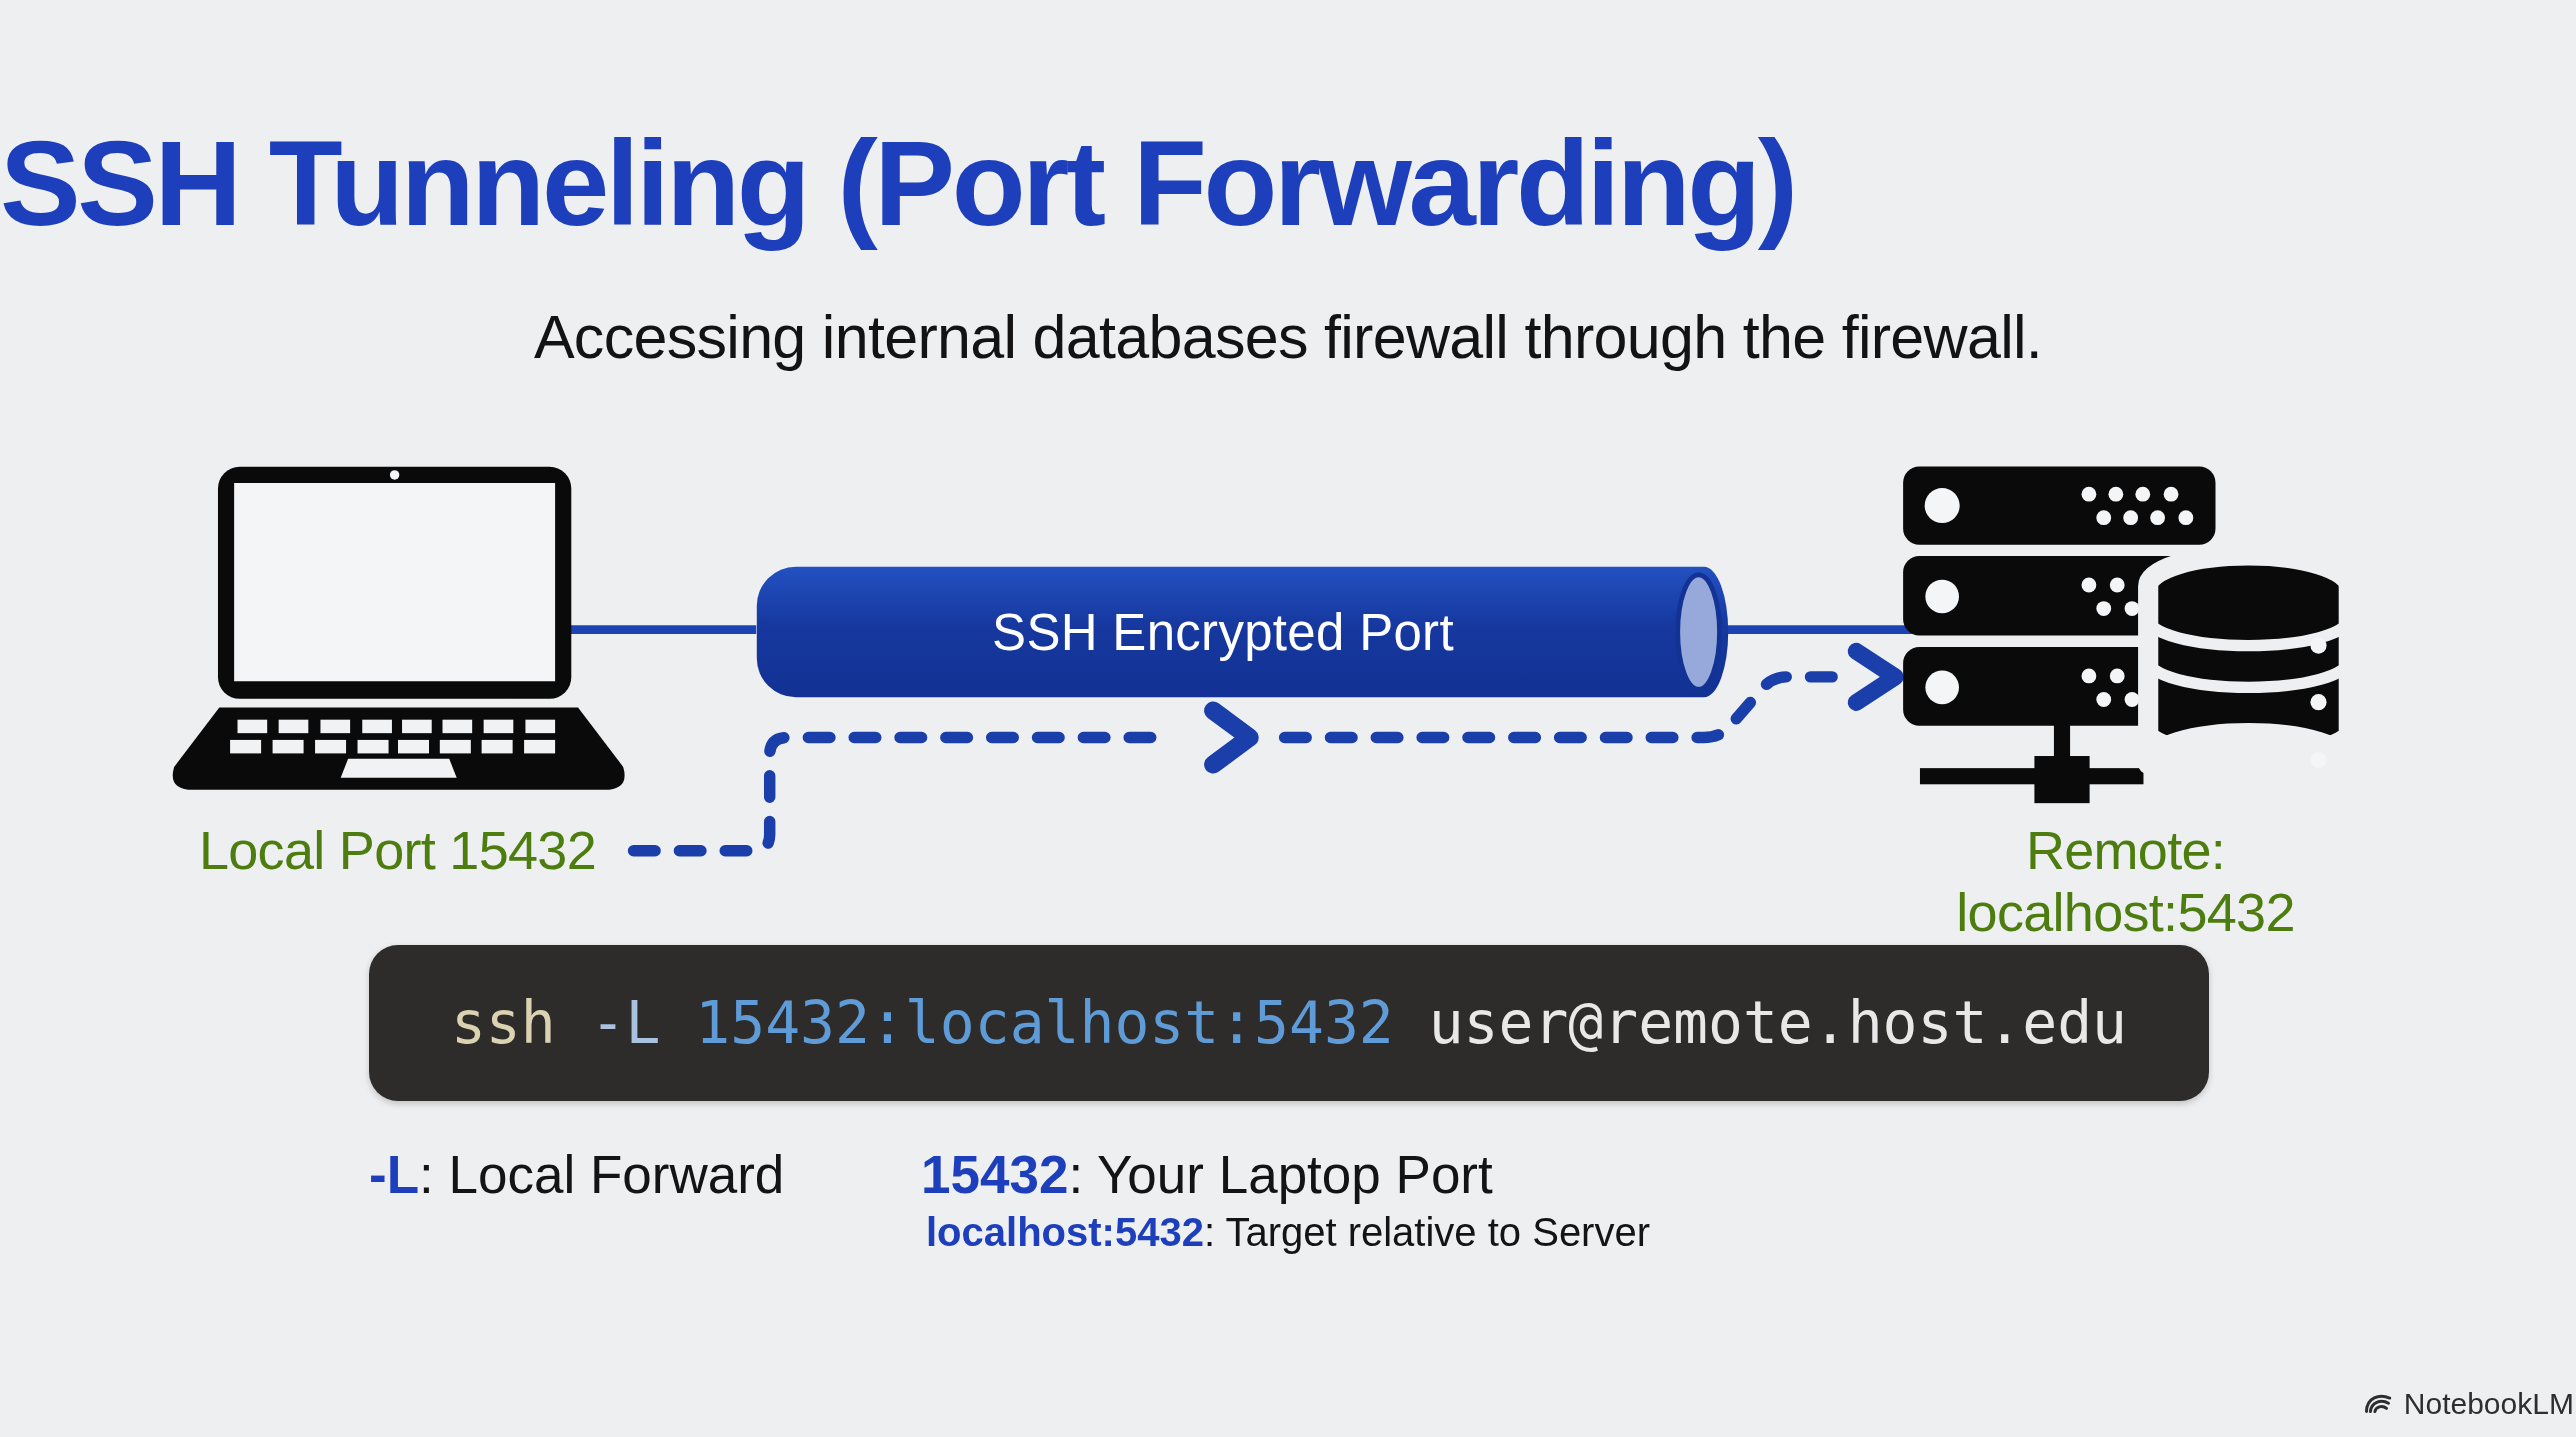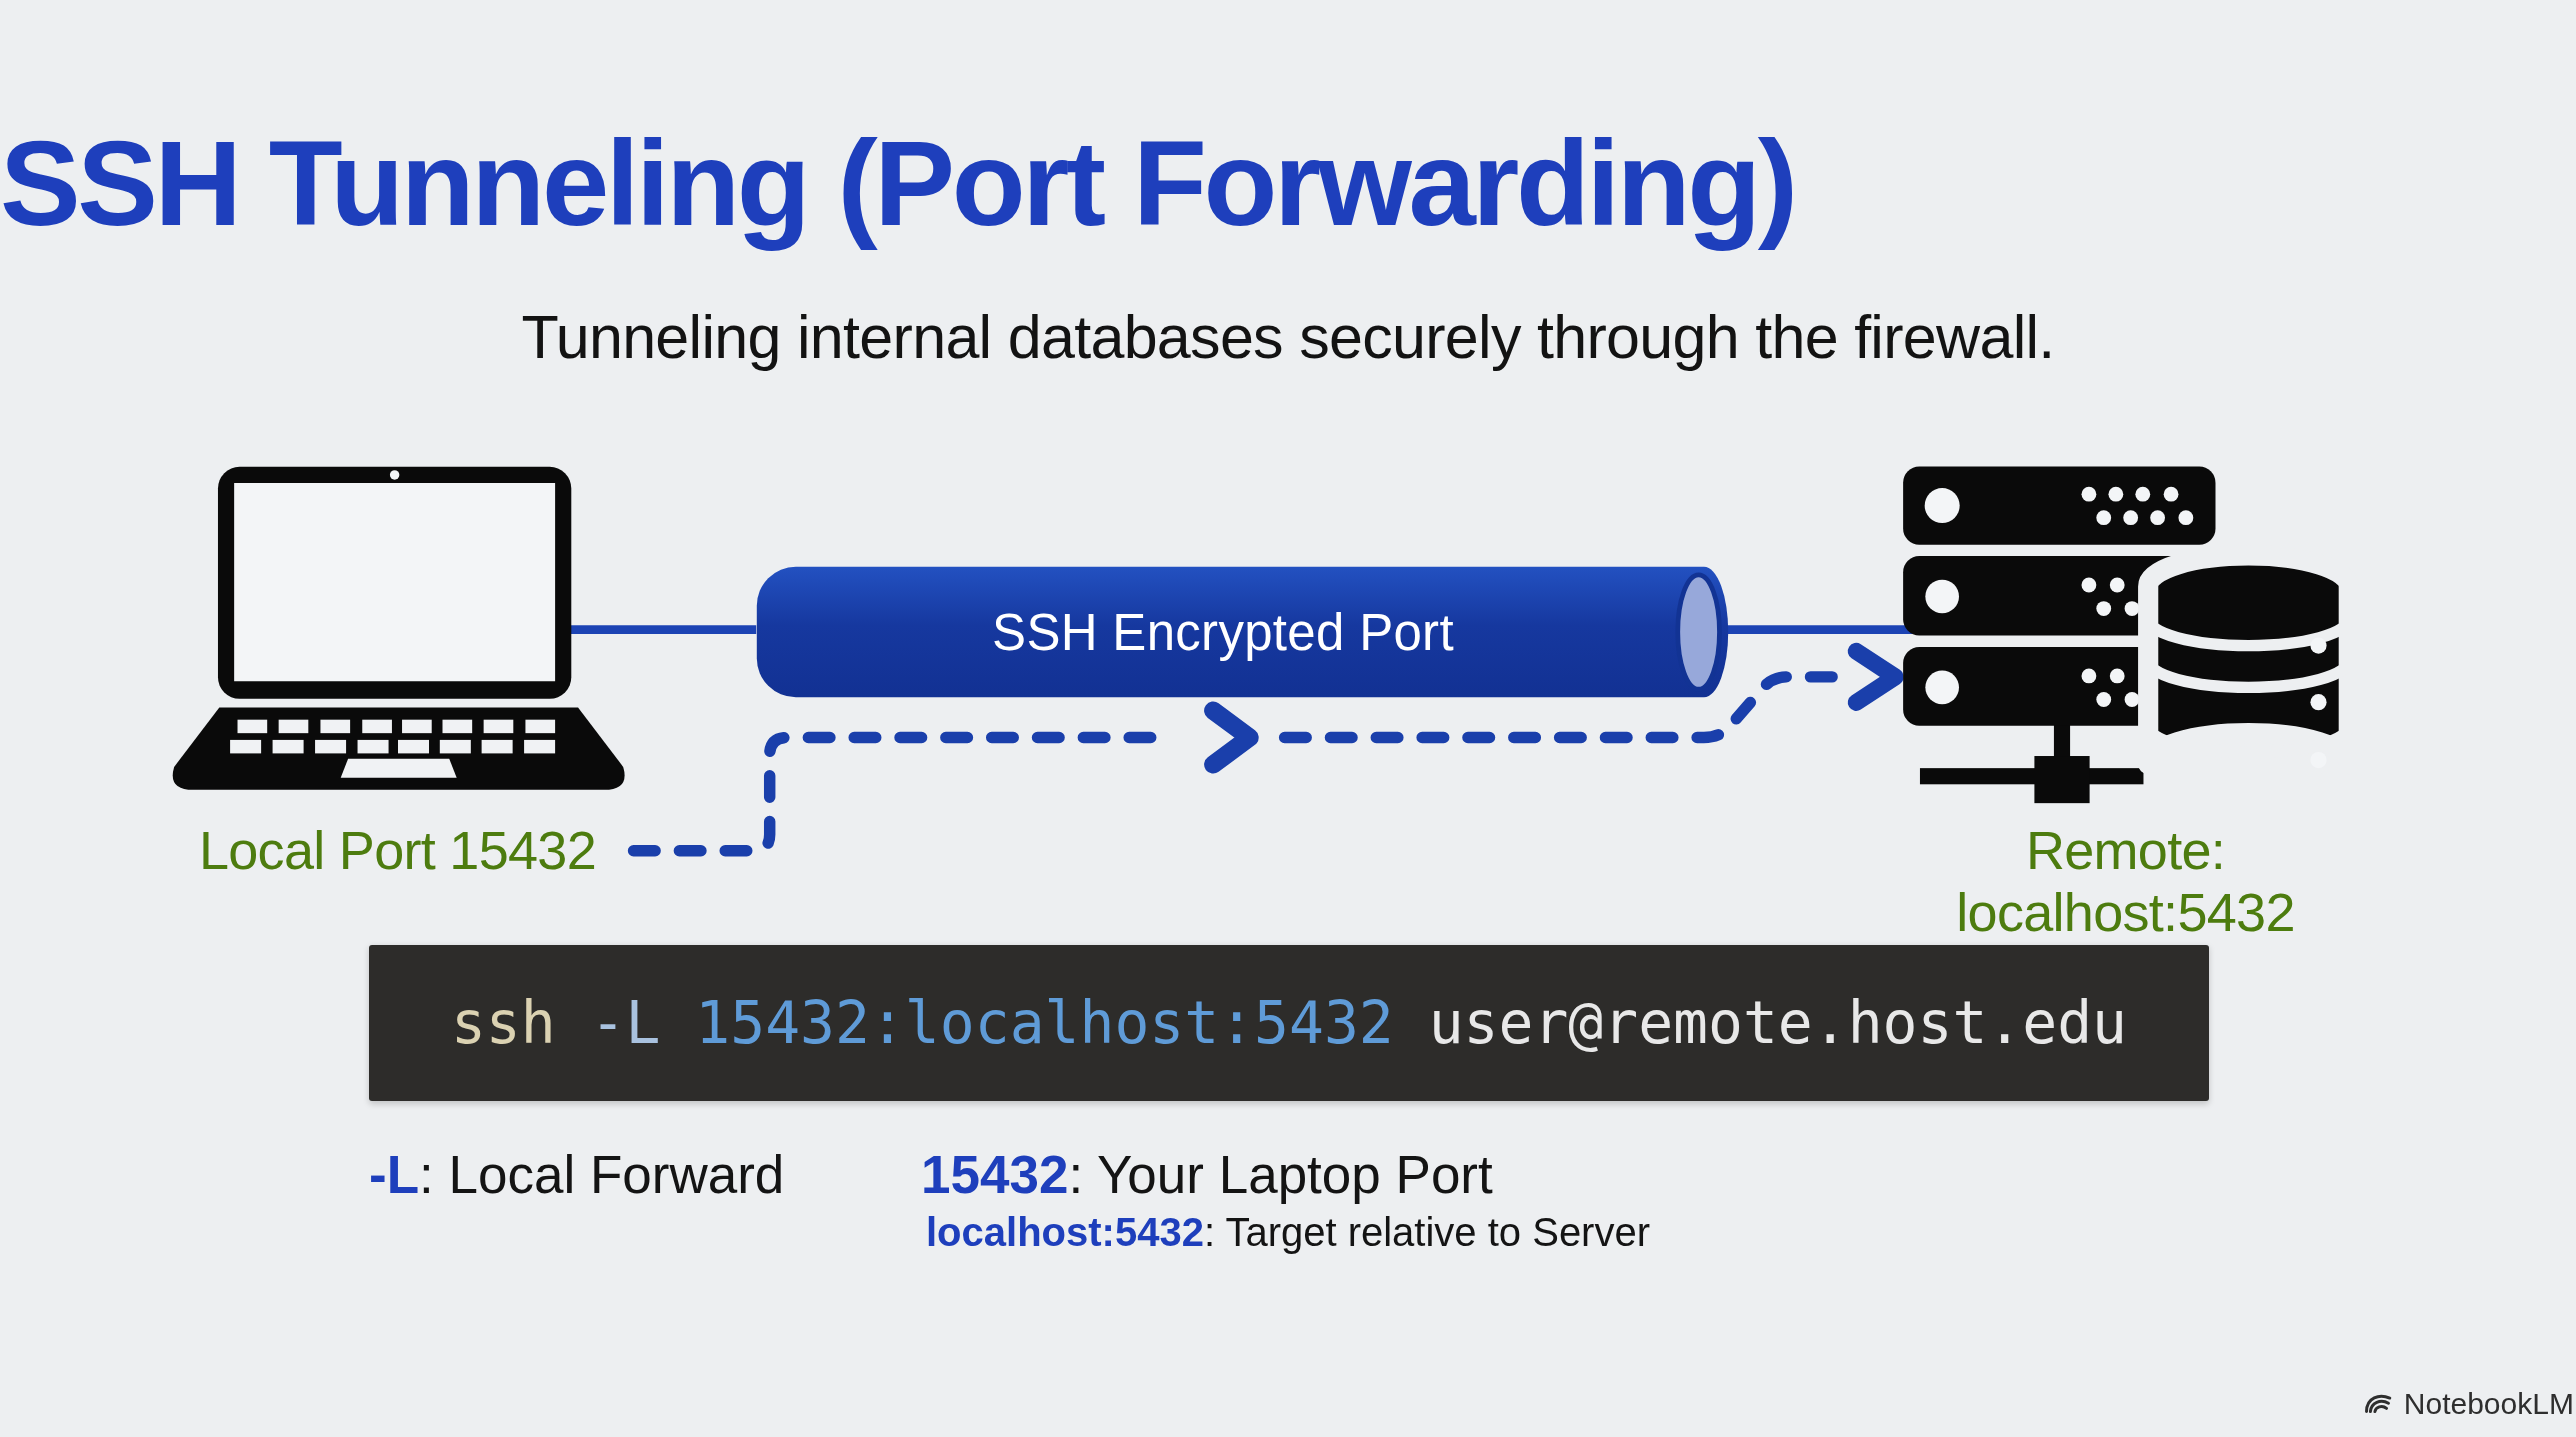--- a/index.html
+++ b/index.html
@@ -13,21 +13,21 @@
             font-size:61px;color:#131313;letter-spacing:-0.7px;}
 
   .node-label{top:819px;width:539px;text-align:center;font-size:54px;color:#4d7c0f;letter-spacing:-0.7px;}
   .node-label.local{left:128px;}
   .node-label.remote{left:1856px;}
 
   .pipe-label{left:748px;top:558px;width:950px;height:148px;display:flex;
               align-items:center;justify-content:center;color:#ffffff;font-size:51px;letter-spacing:0.3px;}
 
   .terminal{left:369px;top:945px;width:1840px;height:156px;background:#2d2c2a;
-            border-radius:3px;display:flex;align-items:center;justify-content:center;
+            border-radius:29px;display:flex;align-items:center;justify-content:center;
             font-family:"DejaVu Sans Mono","Liberation Mono",monospace;font-size:58px;
             box-shadow:0 2.7px 6.7px rgba(0,0,0,0.18);}
   .terminal .tok+.tok{margin-left:1ch;}
   .tok-cmd{color:#dbd2b2;}
   .tok-flag{color:#a9c2df;}
   .tok-spec{color:#5f9bd7;}
   .tok-host{color:#e8e8e8;}
 
   .legend-item{top:1144px;font-size:53px;color:#141414;}
   .legend-item .k{font-weight:bold;color:#1e3fbc;}
@@ -40,21 +40,21 @@
   .watermark .wm-text{font-size:30px;font-weight:500;letter-spacing:0px;}
 
   svg{display:block;}
 </style>
 </head>
 <body>
 
 <div class="stage">
 
   <div class="abs title">SSH Tunneling (Port Forwarding)</div>
-  <div class="abs subtitle">Tunneling internal databases securely through the firewall.</div>
+  <div class="abs subtitle">Accessing internal databases firewall through the firewall.</div>
 
   <svg class="abs" style="left:0;top:0;" width="2576" height="1438" viewBox="0 0 3822 2133">
 
     <path d="M 846,934 H 1122" stroke="#1c43b4" stroke-width="13" fill="none"></path>
 
     <path d="M 2560,934 H 2838" stroke="#1c43b4" stroke-width="13" fill="none"></path>
 
     <path d="M 940,1262 H 1118 Q 1142,1262 1142,1238 V 1120 Q 1142,1094 1168,1094 H 1742" stroke="#1a3fab" stroke-width="17" fill="none" stroke-linecap="round" stroke-dasharray="32 36"></path>
 
     <path d="M 1800,1054 L 1854,1094 L 1800,1134" stroke="#1a3fab" stroke-width="27" fill="none" stroke-linecap="round" stroke-linejoin="round"></path>

